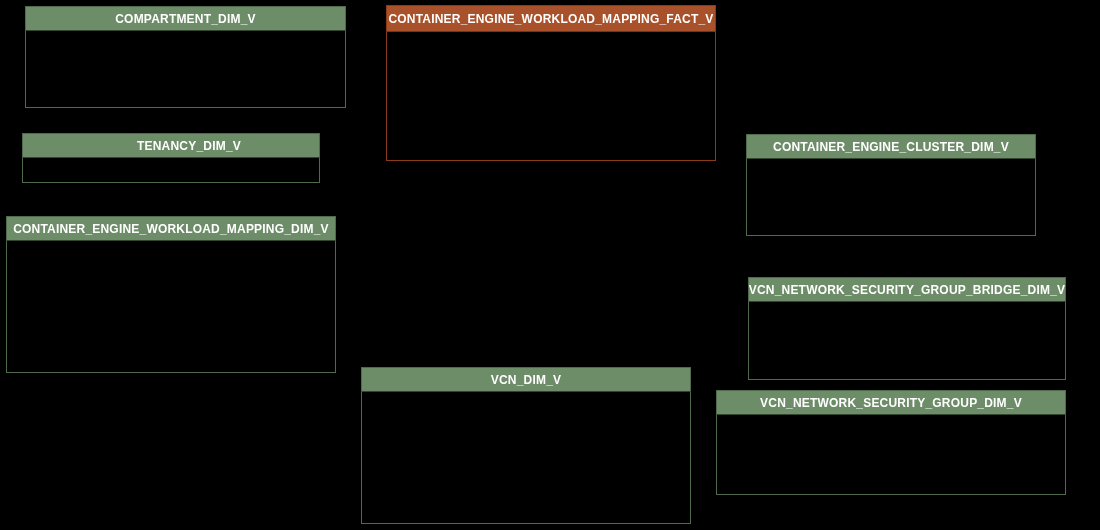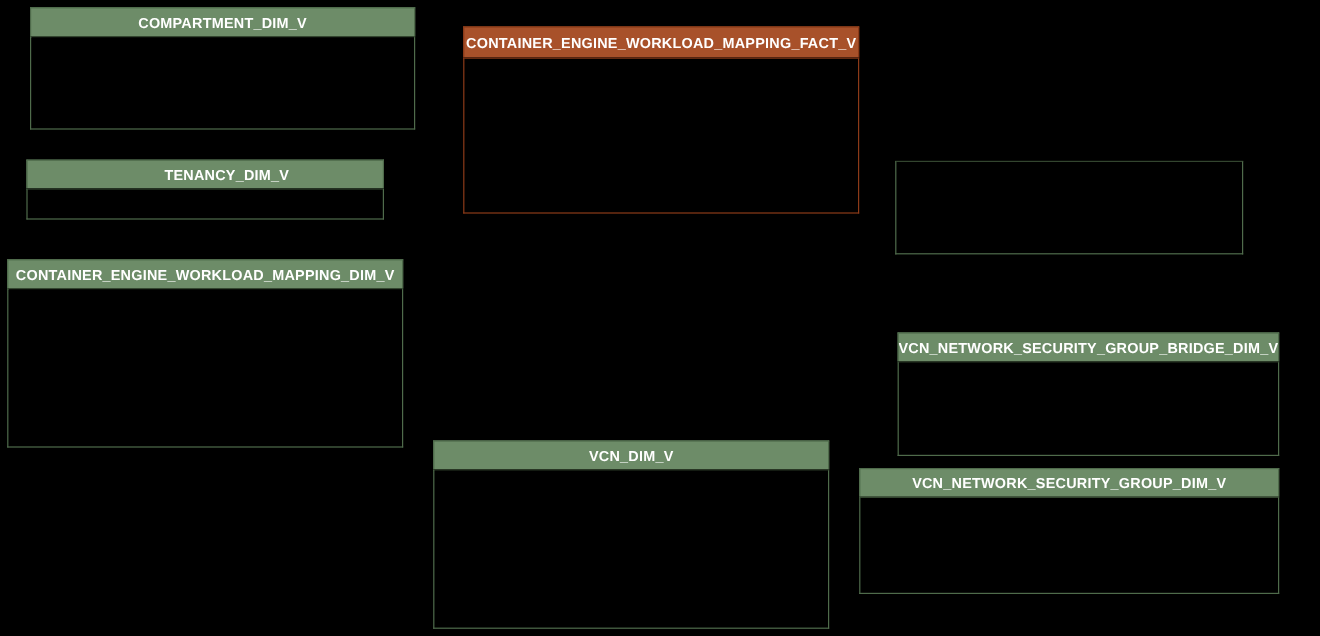--- a/index.html
+++ b/index.html
@@ -69,33 +69,36 @@
 </head>
 <body>
 
 <div id="canvas" style="width: 1100px; height: 530px; background: rgb(0, 0, 0);">
     <div class="entity kind-dimension" style="left: 25px; top: 6px; width: 321px; height: 102px;">
       <div class="entity-header" style="height: 24px;">
         <span>COMPARTMENT_DIM_V</span>
       </div>
       <div class="entity-body" style="height: 78px;"></div>
     </div>
-    <div class="entity kind-fact" style="left: 386px; top: 22px; width: 330px; height: 156px;">
+    <div class="entity kind-fact" style="left: 386px; top: 5px; width: 330px; height: 156px;">
       <div class="entity-header" style="height: 26px;">
         <span>CONTAINER_ENGINE_WORKLOAD_MAPPING_FACT_V</span>
       </div>
       <div class="entity-body" style="height: 130px;"></div>
     </div>
     <div class="entity kind-dimension" style="left: 22px; top: 133px; width: 298px; height: 50px;">
       <div class="entity-header" style="height: 24px; padding-left: 36px;">
         <span>TENANCY_DIM_V</span>
       </div>
       <div class="entity-body" style="height: 26px;"></div>
     </div>
     <div class="entity kind-dimension" style="left: 746px; top: 134px; width: 290px; height: 102px;">
+      <div class="entity-header" style="height: 24px;">
+        <span>CONTAINER_ENGINE_CLUSTER_DIM_V</span>
+      </div>
       <div class="entity-body" style="height: 78px;"></div>
     </div>
     <div class="entity kind-dimension" style="left: 6px; top: 216px; width: 330px; height: 157px; border-radius: 12px;">
       <div class="entity-header" style="height: 24px;">
         <span>CONTAINER_ENGINE_WORKLOAD_MAPPING_DIM_V</span>
       </div>
       <div class="entity-body" style="height: 133px;"></div>
     </div>
     <div class="entity kind-dimension" style="left: 716px; top: 277px; width: 350px; height: 103px; padding-left: 32px;">
       <div class="entity-header" style="height: 24px;">

